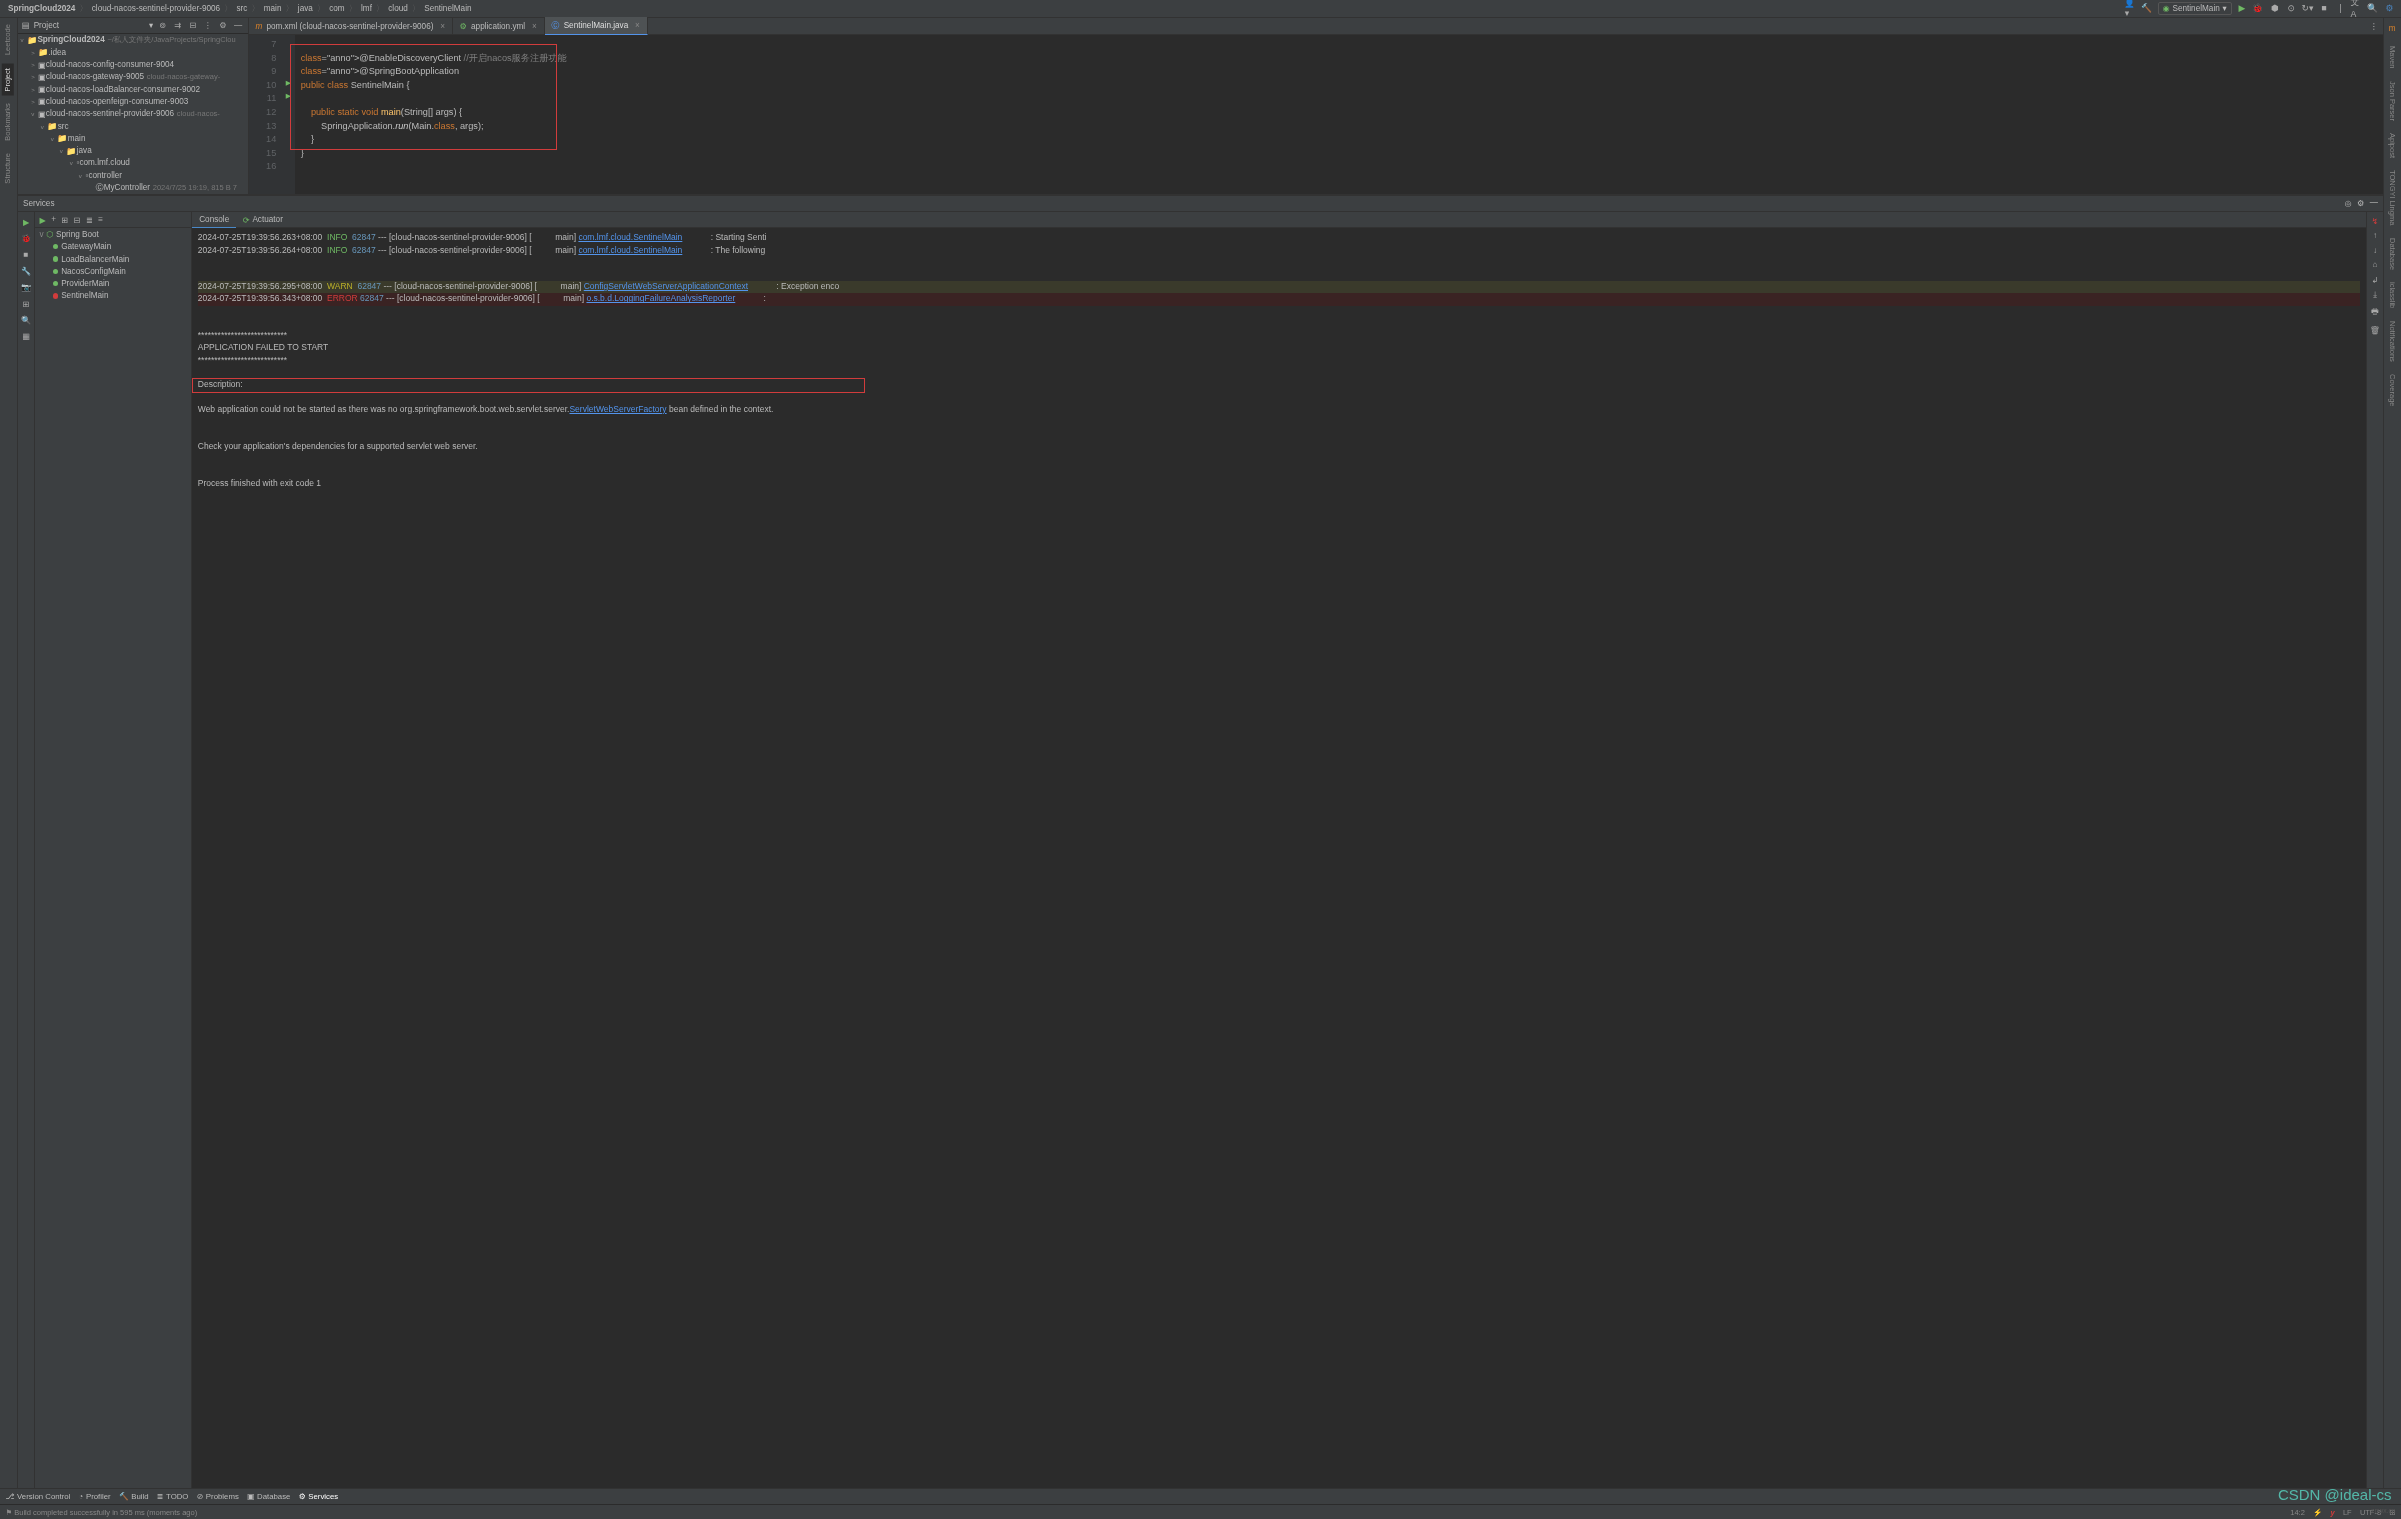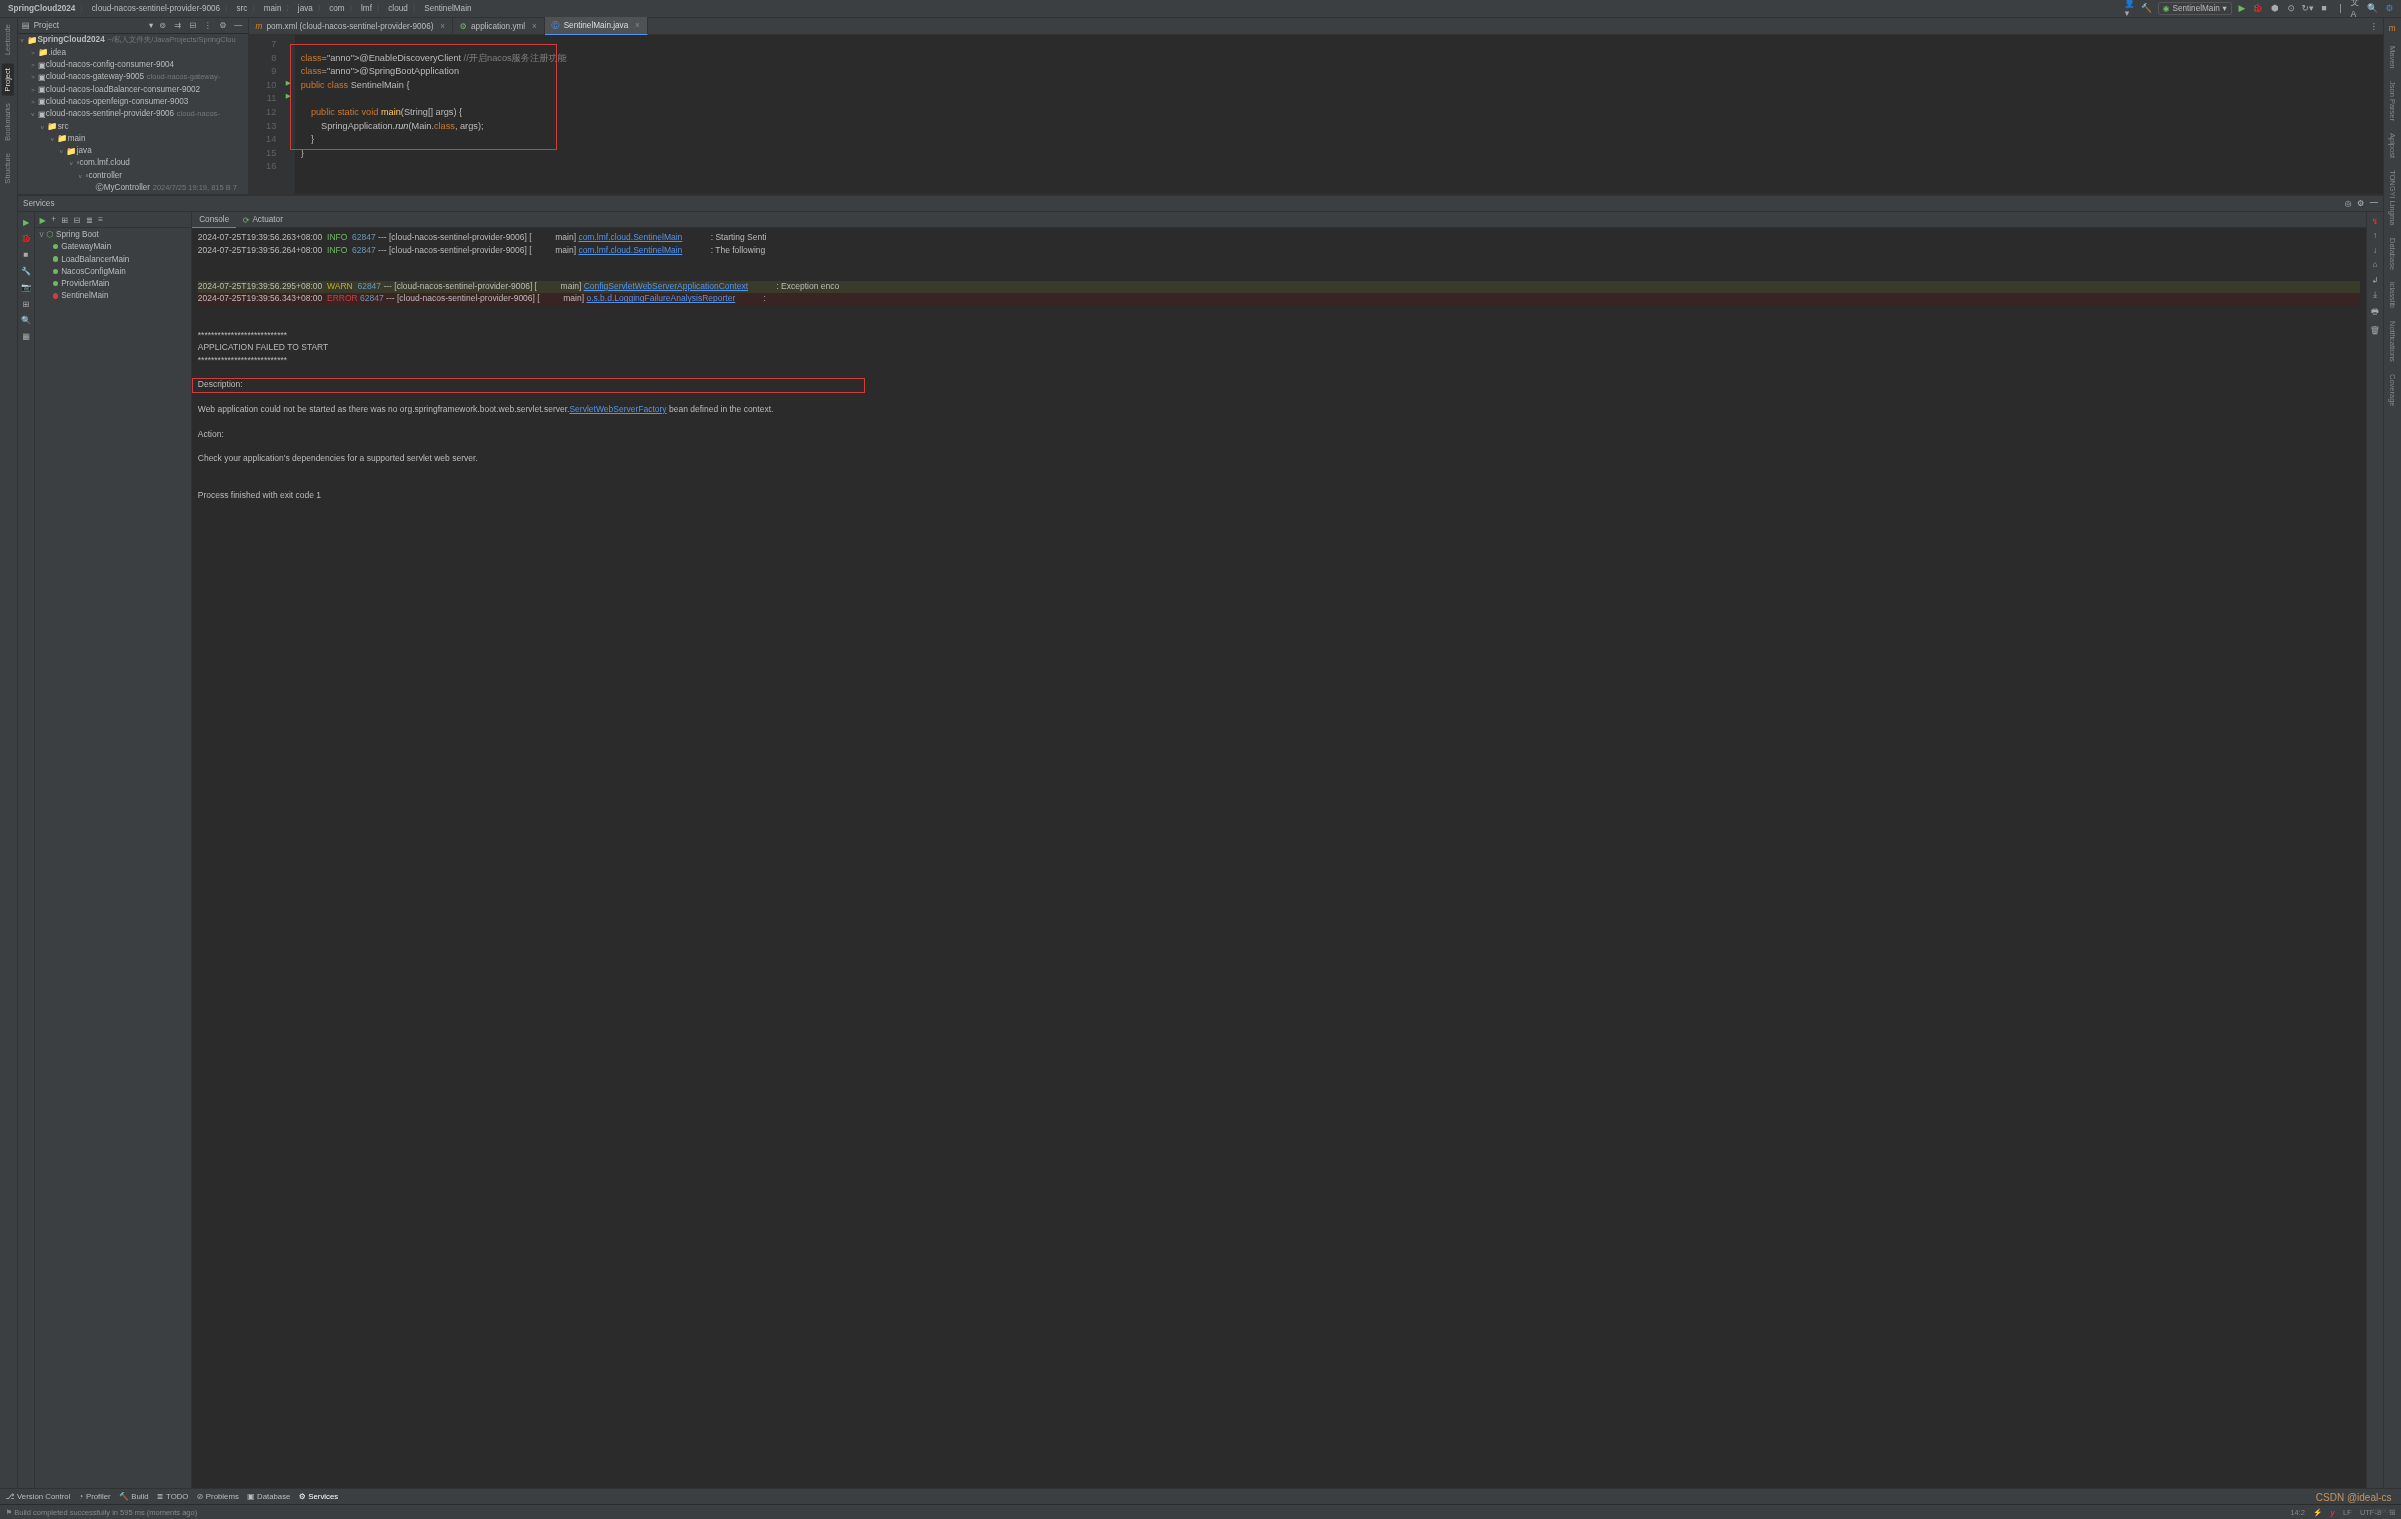--- a/index.html
+++ b/index.html
@@ -92,21 +92,21 @@
 
 .bottom-bar { height:16.3px; background:#3c3f41; border-top:0.7px solid #323232; display:flex; align-items:center; padding:0 5.4px; font-size:7.8px; color:#bbb; gap:8.2px;}
 .bottom-bar .item { display:flex; align-items:center; gap:2.7px; cursor:pointer;}
 .bottom-bar .item.active { color:#fff;}
 .bottom-bar .fill { flex:1;}
 .status-bar { height:15px; background:#3c3f41; border-top:0.7px solid #2b2b2b; display:flex; align-items:center; padding:0 5.4px; font-size:7.5px; color:#888; justify-content:space-between;}
 .status-bar .r { display:flex; gap:8.2px;}
 .bolt { color:#ffc66d;}
 .y-ico { color:#d13c3c; font-style:italic; font-weight:bold;}
 
-.watermark { position:fixed; right:9.5px; bottom:16.3px; font-size:10px; color:#fdba74; font-weight:300; pointer-events:none; opacity:0.7;}
+.watermark { position:fixed; right:9.5px; bottom:16.3px; font-size:15px; color:#5eead4; font-weight:300; pointer-events:none; opacity:0.7;}
 .watermark2 { position:fixed; right:5.4px; bottom:5.4px; font-size:6.8px; color:#555;}
 
 .svc-right-rail { width:17.7px; background:#3c3f41; border-left:0.7px solid #323232; display:flex; flex-direction:column; align-items:center; gap:5.4px; padding-top:4.1px;}
 .svc-right-rail .ico { color:#aaa; font-size:8.2px; cursor:pointer;}
 </style>
 </head>
 <body>
 
 <div class="root">
 
@@ -384,21 +384,20 @@
                 <div class="ln">&nbsp;</div>
                 <div class="ln">***************************</div>
                 <div class="ln">APPLICATION FAILED TO START</div>
                 <div class="ln">***************************</div>
                 <div class="ln">&nbsp;</div>
                 <div class="ln">Description:</div>
                 <div class="ln">&nbsp;</div>
                 <div class="ln">Web application could not be started as there was no org.springframework.boot.web.servlet.server.<span class="lg-cls">ServletWebServerFactory</span> bean defined in the context.</div>
                 <div class="red-box" style="left: 0px; width: 673px; height: 15px; top: 150px;"></div>
                 <div class="ln">&nbsp;</div>
-                <div class="ln">Action:</div>
                 <div class="ln">&nbsp;</div>
                 <div class="ln">Check your application's dependencies for a supported servlet web server.</div>
                 <div class="ln">&nbsp;</div>
                 <div class="ln">&nbsp;</div>
                 <div class="ln">Process finished with exit code 1</div>
               </div>
           </div>
           <div class="svc-right-rail">
             <span class="ico" style="color:#d13c3c">↯</span>
             <span class="ico">↑</span>

